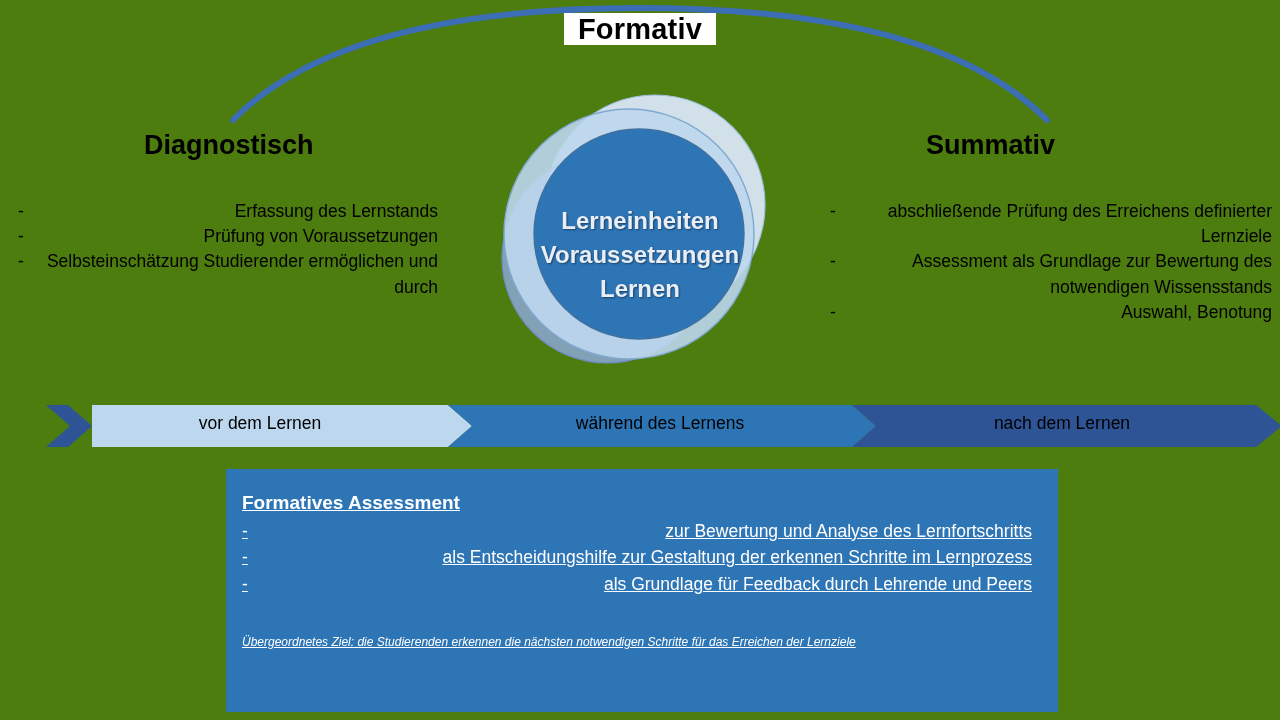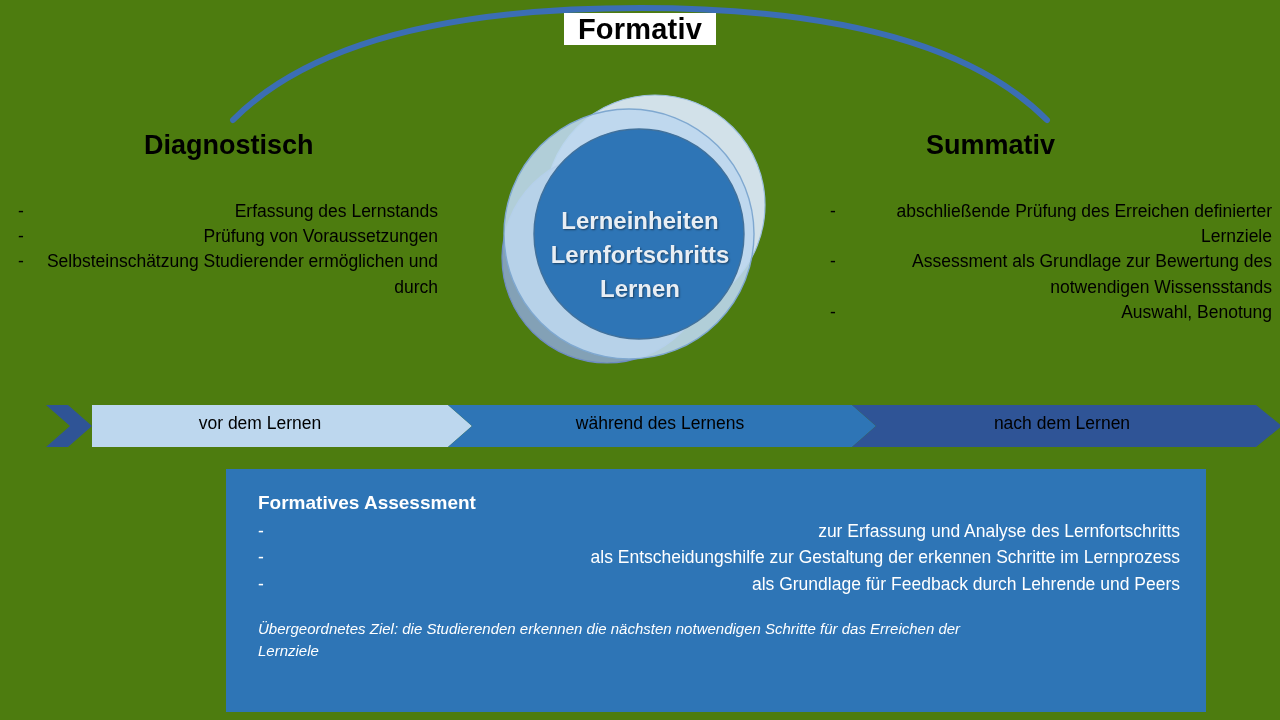--- a/index.html
+++ b/index.html
@@ -121,41 +121,42 @@
   }
   #tl-label-0 { left: 60px;  width: 400px; }
   #tl-label-1 { left: 460px; width: 400px; }
   #tl-label-2 { left: 862px; width: 400px; }
 
   
   #panel {
     position: absolute;
     left: 226px;
     top: 469px;
-    width: 980px;
+    width: 832px;
     height: 243px;
     background: #2e75b6;
     box-sizing: border-box;
-    padding: 22px 26px 18px 32px;
+    padding: 22px 26px 18px 16px;
     color: #ffffff;
+    text-decoration: underline;
   }
   #panel-title {
     font-size: 19px;
     font-weight: bold;
     line-height: 1.25;
     margin-bottom: 3px;
   }
   #panel-bullets {
     font-size: 17.5px;
     line-height: 1.52;
   }
   #panel-bullets .bullet-dash { width: 26px; flex: 0 0 26px; }
   #panel-note {
-    margin-top: 20px;
-    font-size: 15px;
+    margin-top: 35px;
+    font-size: 12px;
     font-style: italic;
     line-height: 1.5;
     max-width: 740px;
   }
 </style>
 </head>
 <body>
 
 <div id="stage">
 
@@ -182,21 +183,21 @@
       <span class="bullet-dash">-</span>
       <span class="bullet-text">Selbsteinschätzung Studierender ermöglichen und durch</span>
     </div>
   </div>
 
   <div class="col-heading" id="heading-summativ">Summativ</div>
 
   <div class="bullets" id="bullets-right">
     <div class="bullet-row">
       <span class="bullet-dash">-</span>
-      <span class="bullet-text">abschließende Prüfung des Erreichen definierter Lernziele</span>
+      <span class="bullet-text">abschließende Prüfung des Erreichens definierter Lernziele</span>
     </div>
     <div class="bullet-row">
       <span class="bullet-dash">-</span>
       <span class="bullet-text">Assessment als Grundlage zur Bewertung des notwendigen Wissensstands</span>
     </div>
     <div class="bullet-row">
       <span class="bullet-dash">-</span>
       <span class="bullet-text">Auswahl, Benotung</span>
     </div>
   </div>
@@ -207,21 +208,21 @@
       <circle cx="200" cy="143" r="110" fill="#d9e7f5" fill-opacity="0.95" stroke="#9dc0e0" stroke-width="1.2"></circle>
 
       <circle cx="152" cy="196" r="105" fill="#8faadc" fill-opacity="0.82" stroke="#6f8dc4" stroke-width="1.2"></circle>
 
       <circle cx="174" cy="172" r="125" fill="#bdd7ee" fill-opacity="0.90" stroke="#7fa8d0" stroke-width="1.4"></circle>
 
       <circle cx="184" cy="172" r="105" fill="#2e75b6" stroke="#41719c" stroke-width="1.4"></circle>
     </svg>
     <div id="circle-label">
       <div>Lerneinheiten</div>
-      <div>Lernfortschritts</div>
+      <div>Voraussetzungen</div>
       <div>Lernen</div>
     </div>
   </div>
 
   <div id="timeline">
     <svg width="1280" height="46" viewBox="0 0 1280 46">
 
       <polygon points="22,2 44,2 68,23 44,44 22,44 46,23" fill="#2f5496"></polygon>
 
       <polygon points="68,2 424,2 448,23 424,44 68,44" fill="#bdd7ee"></polygon>
@@ -233,21 +234,21 @@
     <div class="tl-label" id="tl-label-0">vor dem Lernen</div>
     <div class="tl-label" id="tl-label-2">nach dem Lernen</div>
     <div class="tl-label" id="tl-label-1">während des Lernens</div>
   </div>
 
   <div id="panel">
     <div id="panel-title">Formatives Assessment</div>
     <div id="panel-bullets">
       <div class="bullet-row">
         <span class="bullet-dash">-</span>
-        <span class="bullet-text">zur Erfassung und Analyse des Lernfortschritts</span>
+        <span class="bullet-text">zur Bewertung und Analyse des Lernfortschritts</span>
       </div>
       <div class="bullet-row">
         <span class="bullet-dash">-</span>
         <span class="bullet-text">als Entscheidungshilfe zur Gestaltung der erkennen Schritte im Lernprozess</span>
       </div>
       <div class="bullet-row">
         <span class="bullet-dash">-</span>
         <span class="bullet-text">als Grundlage für Feedback durch Lehrende und Peers</span>
       </div>
     </div>

